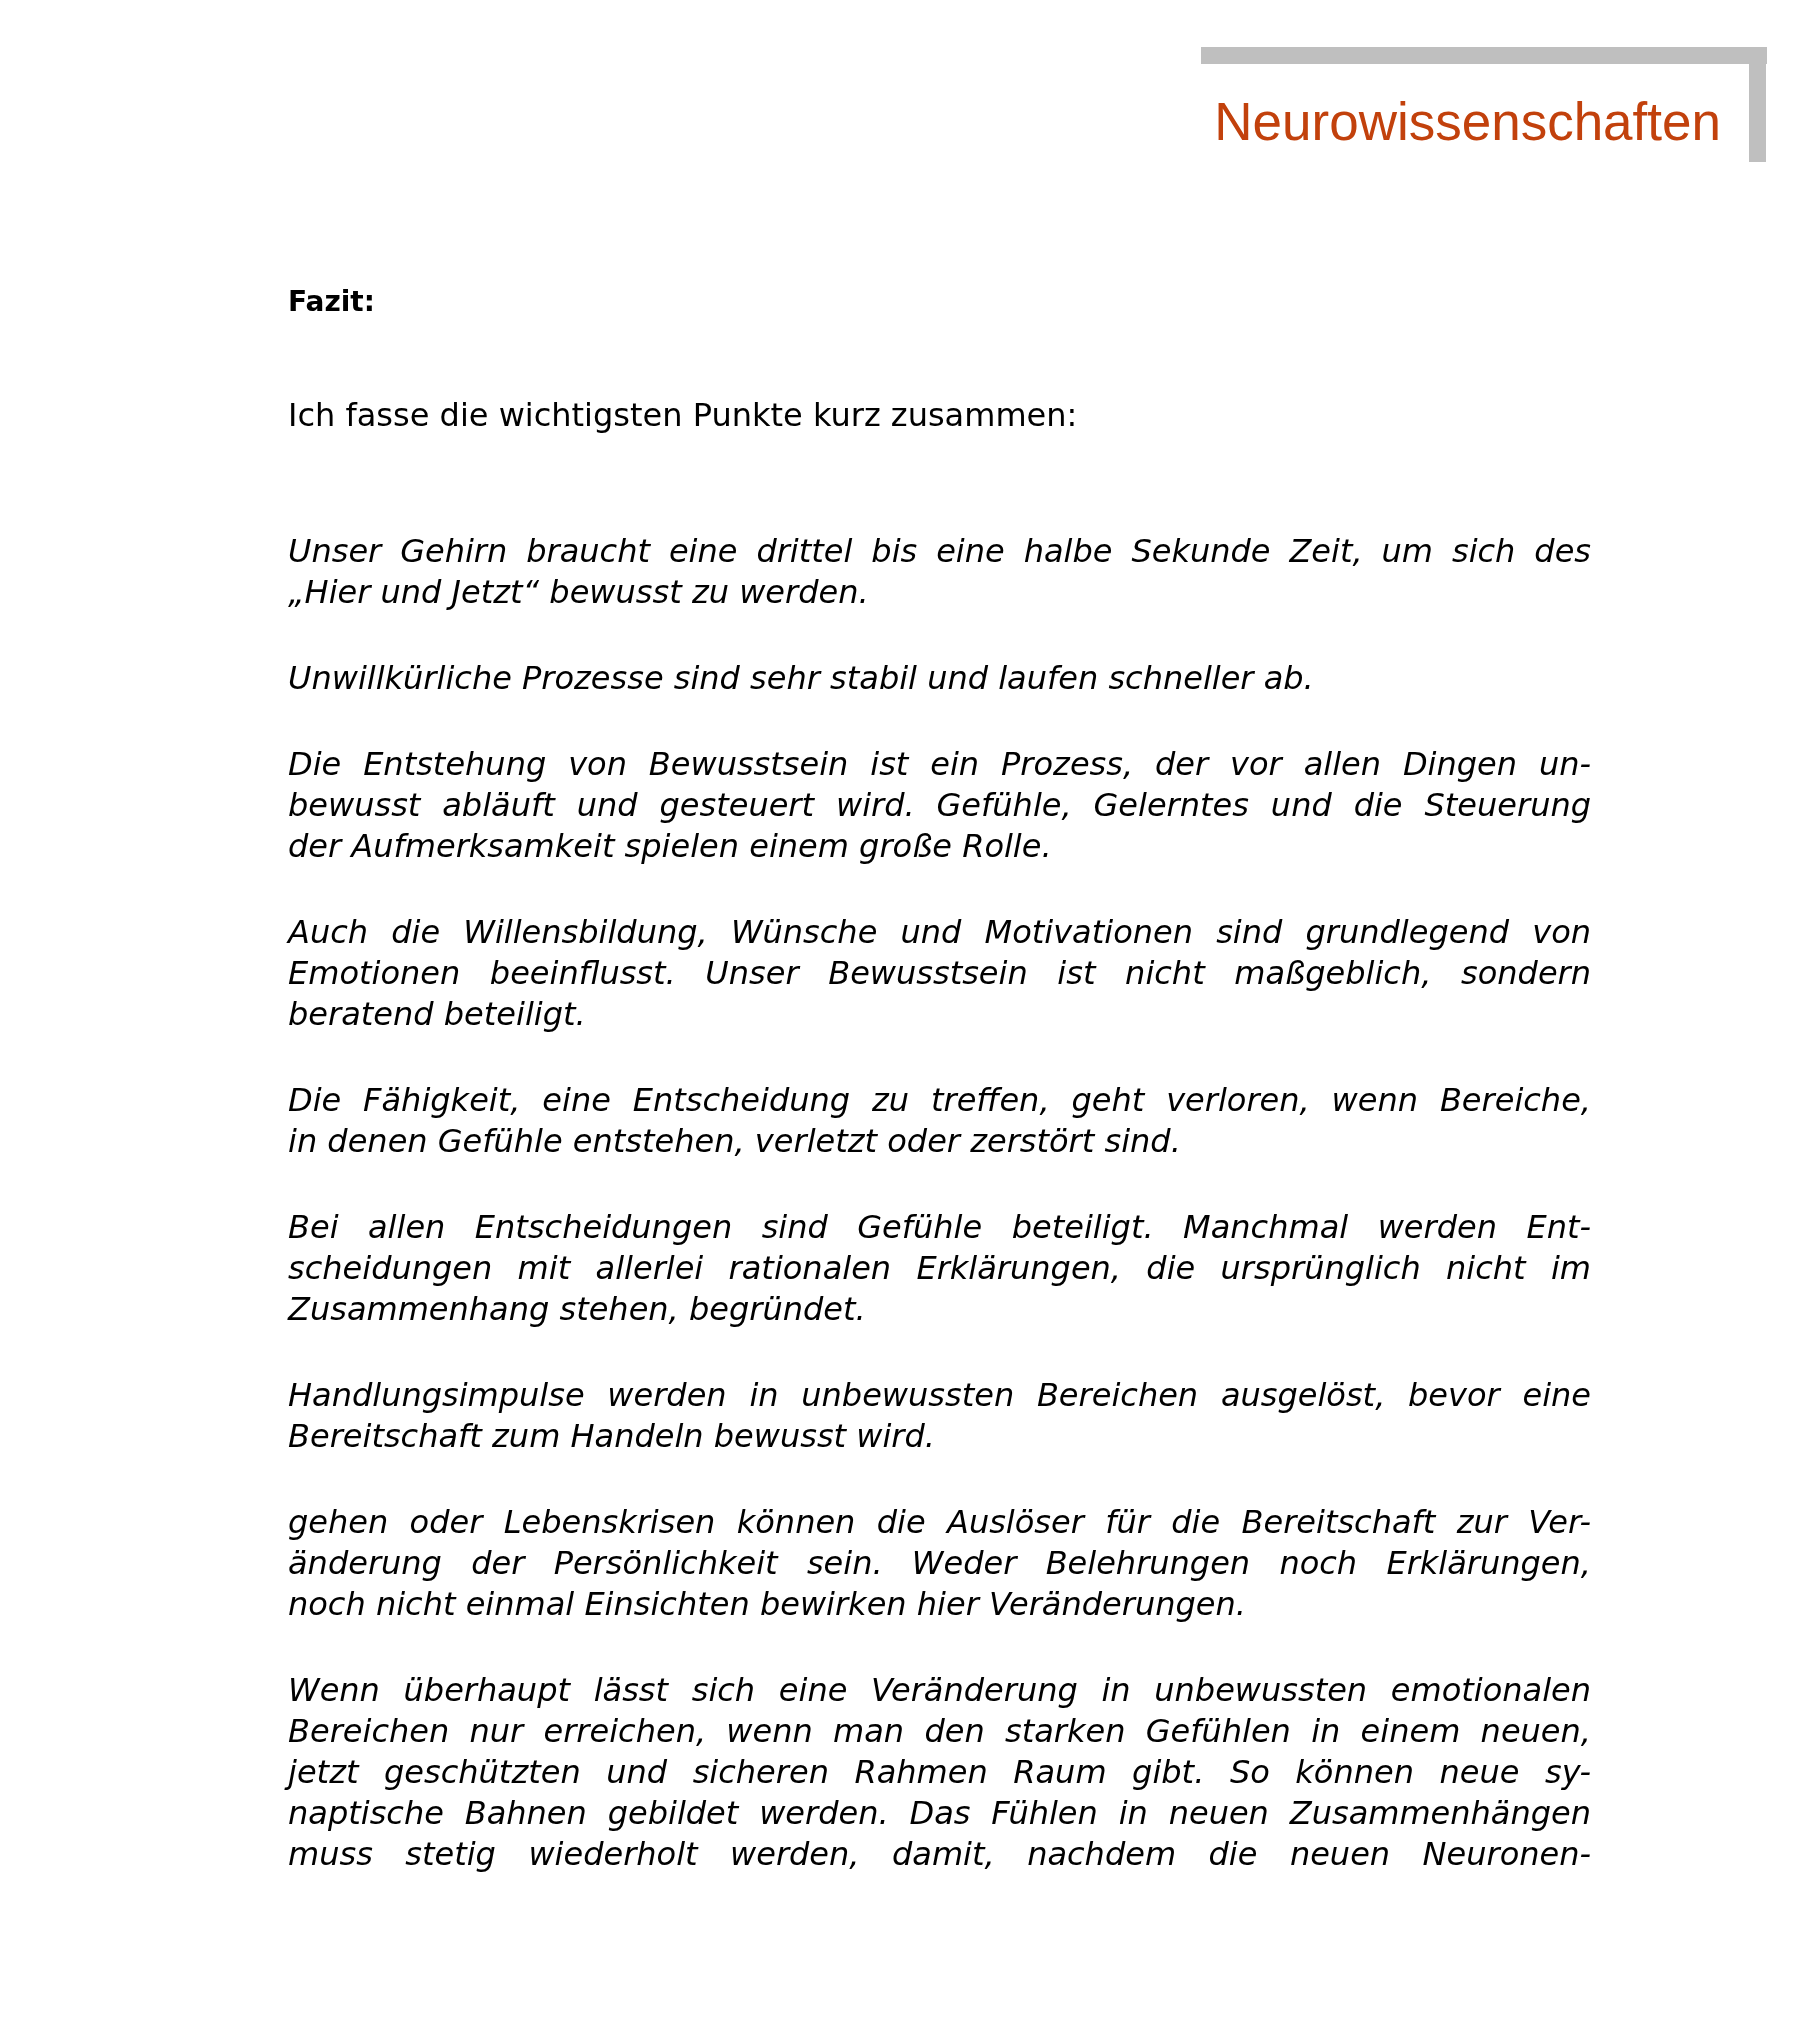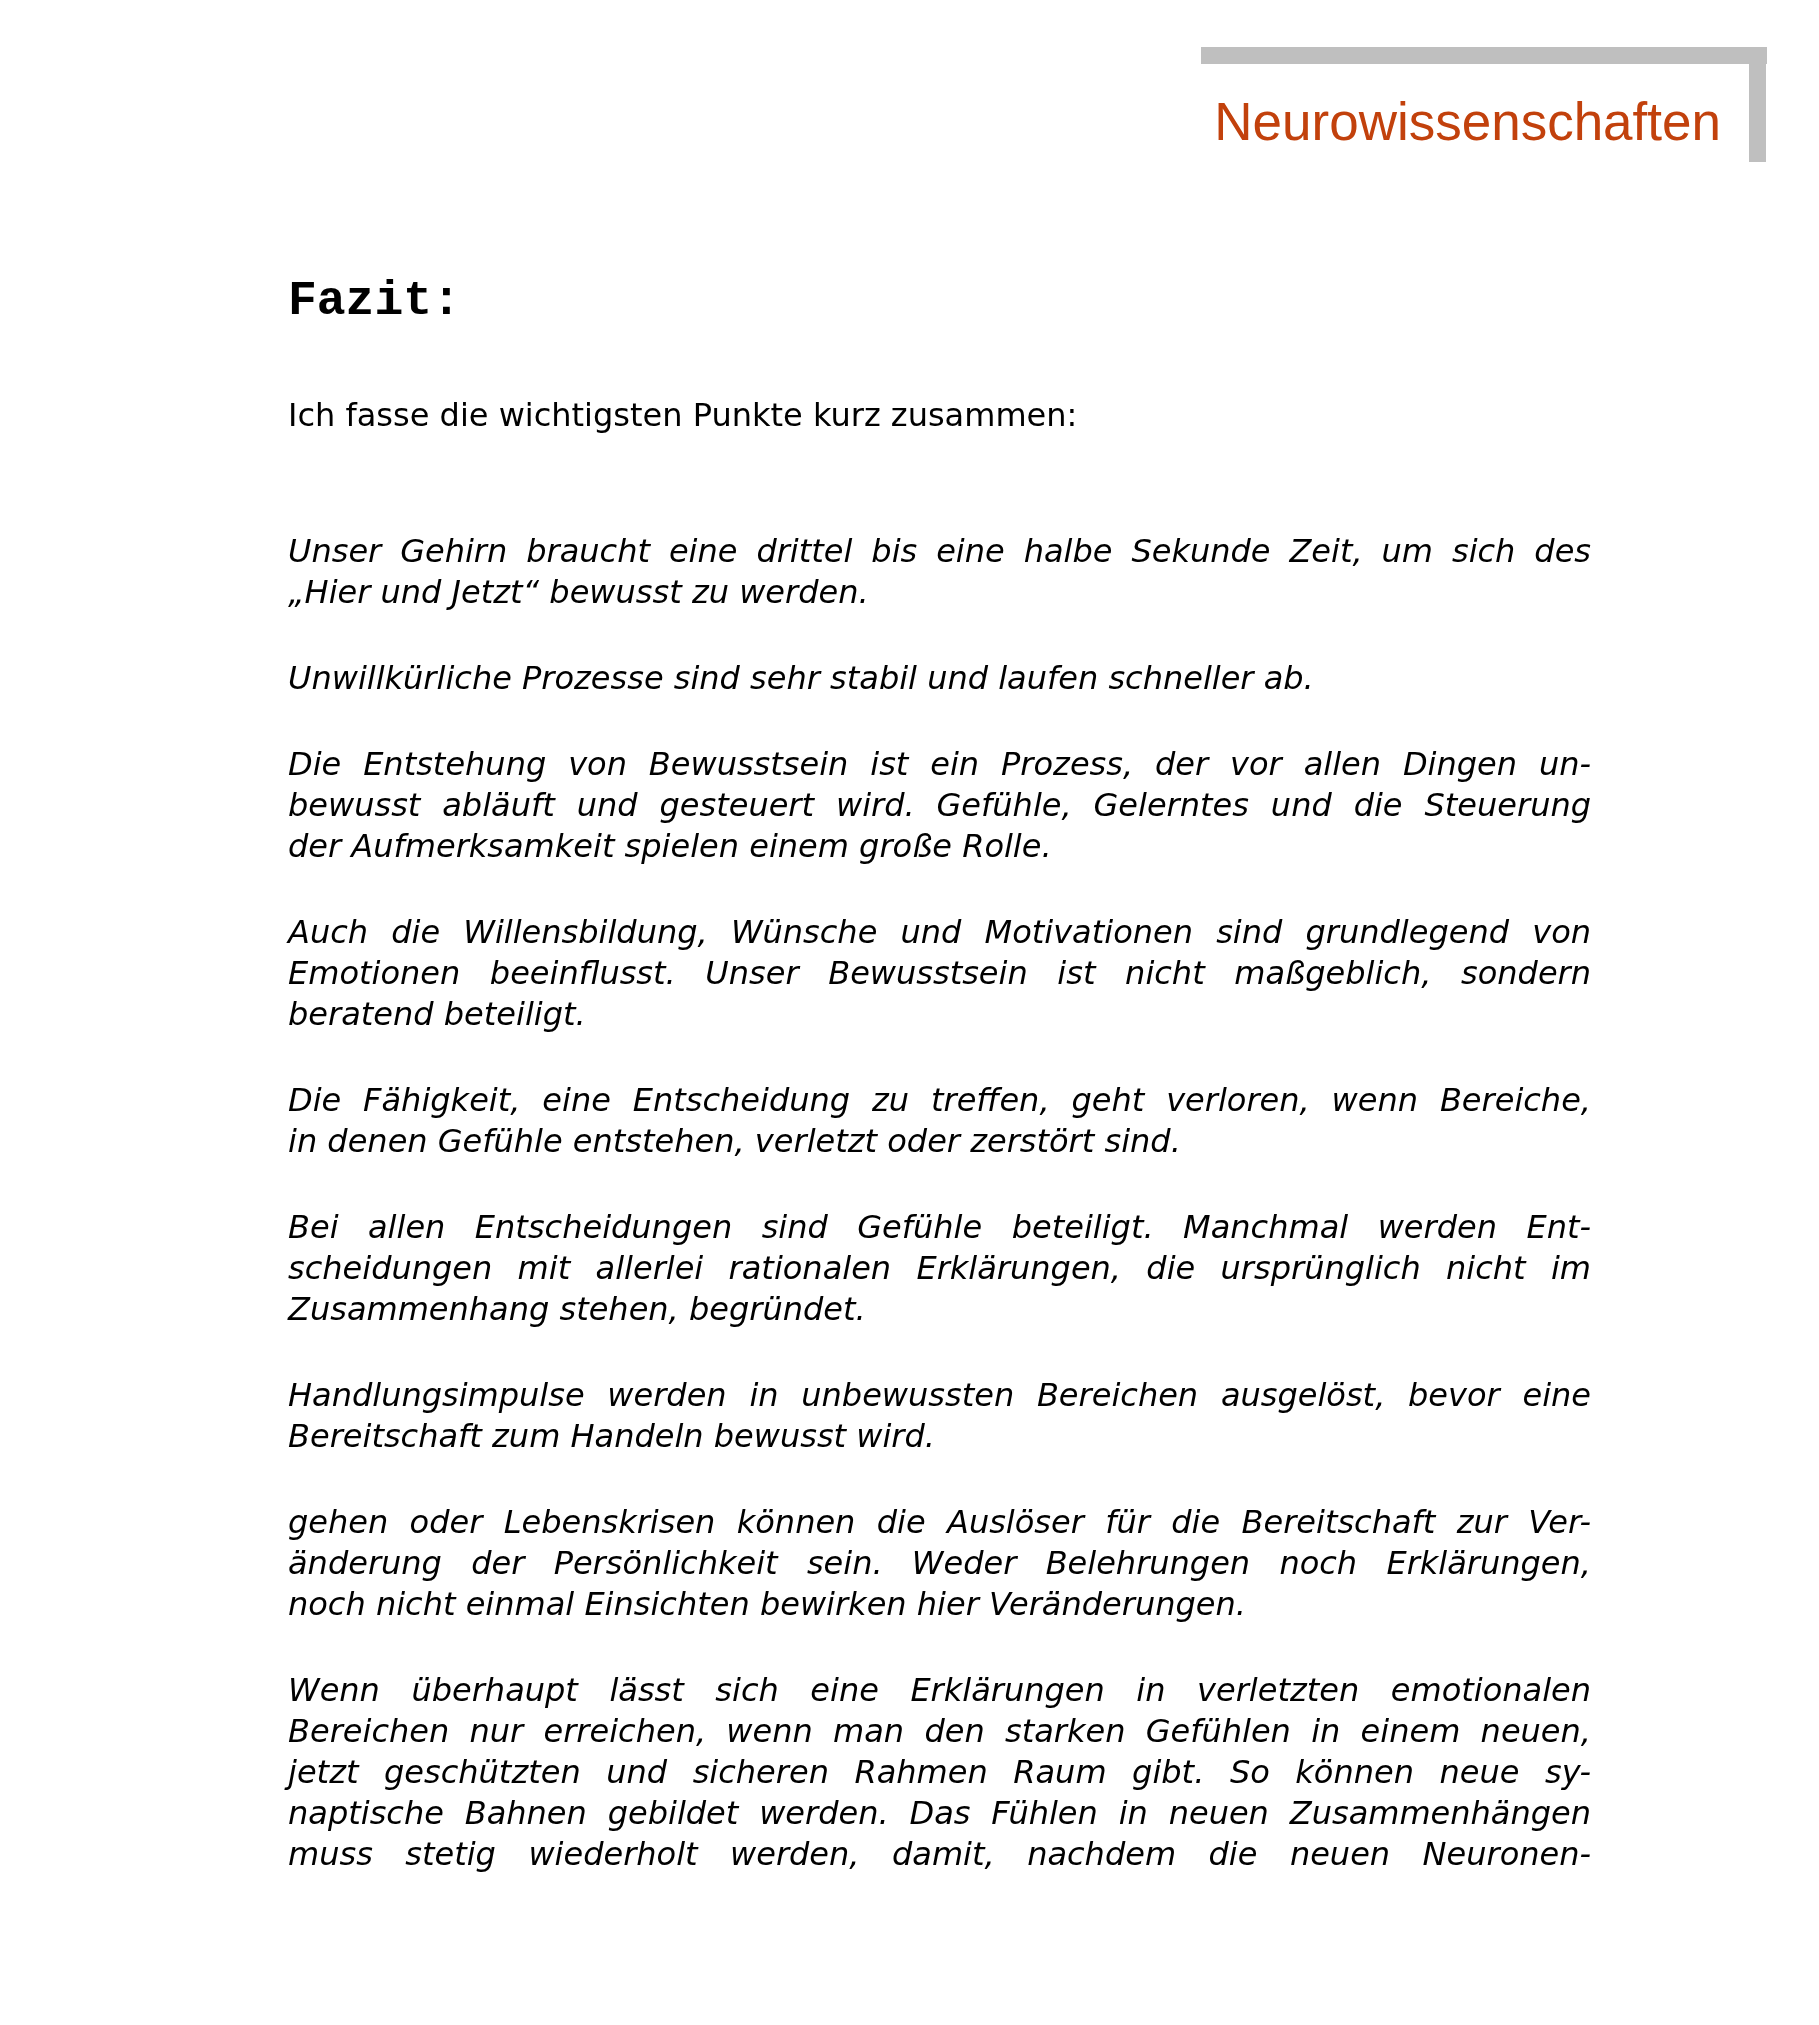--- a/index.html
+++ b/index.html
@@ -46,25 +46,24 @@
     color: #c2410c;
   }
   
   .body-col {
     position: absolute;
     left: 288px;
     top: 279px;
     width: 1303px;
   }
   .section-heading {
-    font-size: 48px;
+    font-size: 28px;
     font-weight: bold;
     line-height: 45px;
     margin: 0 0 71px 0;
-    font-family: Liberation Mono, monospace;
   }
   .intro {
     font-size: 32px;
     line-height: 41px;
     margin: 0 0 95px 0;
   }
   .para {
     margin: 0 0 45px 0;
     font-style: italic;
   }
@@ -126,21 +125,21 @@
         <div class="para">
           <div class="line">Handlungsimpulse werden in unbewussten Bereichen ausgelöst, bevor eine</div>
           <div class="line last">Bereitschaft zum Handeln bewusst wird.</div>
         </div>
         <div class="para">
           <div class="line">gehen oder Lebenskrisen können die Auslöser für die Bereitschaft zur Ver-</div>
           <div class="line">änderung der Persönlichkeit sein. Weder Belehrungen noch Erklärungen,</div>
           <div class="line last">noch nicht einmal Einsichten bewirken hier Veränderungen.</div>
         </div>
         <div class="para">
-          <div class="line">Wenn überhaupt lässt sich eine Erklärungen in verletzten emotionalen</div>
+          <div class="line">Wenn überhaupt lässt sich eine Veränderung in unbewussten emotionalen</div>
           <div class="line">Bereichen nur erreichen, wenn man den starken Gefühlen in einem neuen,</div>
           <div class="line">jetzt geschützten und sicheren Rahmen Raum gibt. So können neue sy-</div>
           <div class="line">naptische Bahnen gebildet werden. Das Fühlen in neuen Zusammenhängen</div>
           <div class="line">muss stetig wiederholt werden, damit, nachdem die neuen Neuronen-</div>
         </div>
       </div>
   </div>
 
 </div>
 

